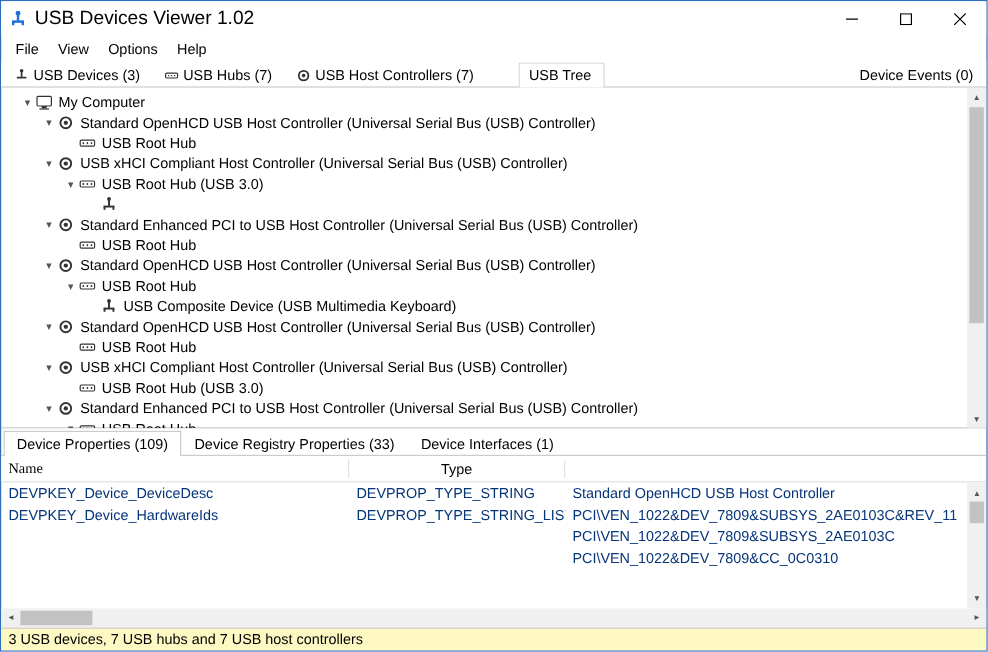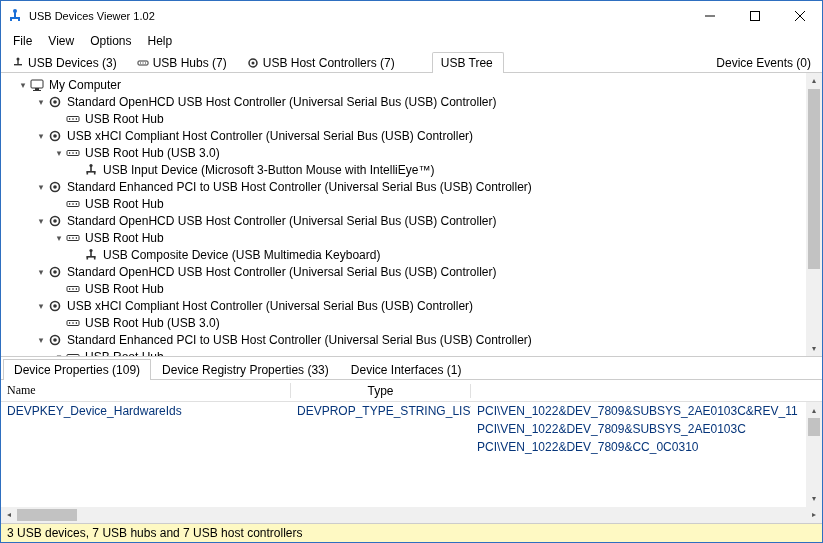--- a/index.html
+++ b/index.html
@@ -21,21 +21,21 @@
     display: flex;
     align-items: center;
     padding-left: 6px;
     background: #fff;
   }
   .titlebar .app-icon {
     width: 16px; height: 16px;
     margin-right: 6px;
     display: inline-flex; align-items: center; justify-content: center;
   }
-  .titlebar .title { font-size: 11px; }
+  .titlebar .title { font-size: 16px; }
   .winbtns { margin-left: auto; display: flex; }
   .winbtn {
     width: 45px; height: 30px;
     display: flex; align-items: center; justify-content: center;
     font-family: "Segoe UI Symbol", sans-serif;
     font-size: 10px;
   }
 
   
   .menubar {
@@ -336,21 +336,20 @@
       <span class="expander"></span>
       <span class="node-icon">
         <svg width="14" height="14" viewBox="0 0 14 14">
           <circle cx="7" cy="2.5" r="1.6" fill="#333"></circle>
           <rect x="6.2" y="2.5" width="1.6" height="6" fill="#333"></rect>
           <rect x="2.5" y="8" width="9" height="1.6" fill="#333"></rect>
           <rect x="2.5" y="8.5" width="1.6" height="3" fill="#333"></rect>
           <rect x="9.9" y="8.5" width="1.6" height="3" fill="#333"></rect>
         </svg>
       </span>
-      <span class="label">USB Input Device (Microsoft 3-Button Mouse with IntelliEye™)</span>
     </div>
     <div class="tree-row" style="padding-left: 30px;">
       <span class="expander">▾</span>
       <span class="node-icon">
         <svg width="14" height="14" viewBox="0 0 14 14">
           <circle cx="7" cy="7" r="4.5" fill="none" stroke="#333" stroke-width="1.6"></circle>
           <circle cx="7" cy="7" r="1.8" fill="#333"></circle>
         </svg>
       </span>
       <span class="label">Standard Enhanced PCI to USB Host Controller (Universal Serial Bus (USB) Controller)</span>
@@ -481,20 +480,25 @@
     <div class="lower-tab"><span>Device Registry Properties (33)</span></div>
     <div class="lower-tab"><span>Device Interfaces (1)</span></div>
   </div>
   <div class="proptable">
     <div class="pthead">
       <div class="col col-name">Name</div>
       <div class="col col-type">Type</div>
       <div class="col col-val"></div>
     </div>
     <div id="prop-rows">
+        <div class="ptrow">
+          <div class="cell name">DEVPKEY_Device_DeviceDesc</div>
+          <div class="cell type">DEVPROP_TYPE_STRING</div>
+          <div class="cell val">Standard OpenHCD USB Host Controller</div>
+        </div>
         <div class="ptrow">
           <div class="cell name">DEVPKEY_Device_HardwareIds</div>
           <div class="cell type">DEVPROP_TYPE_STRING_LIST</div>
           <div class="cell val">PCI\VEN_1022&amp;DEV_7809&amp;SUBSYS_2AE0103C&amp;REV_11</div>
         </div>
         <div class="ptrow">
           <div class="cell name"></div>
           <div class="cell type"></div>
           <div class="cell val">PCI\VEN_1022&amp;DEV_7809&amp;SUBSYS_2AE0103C</div>
         </div>

